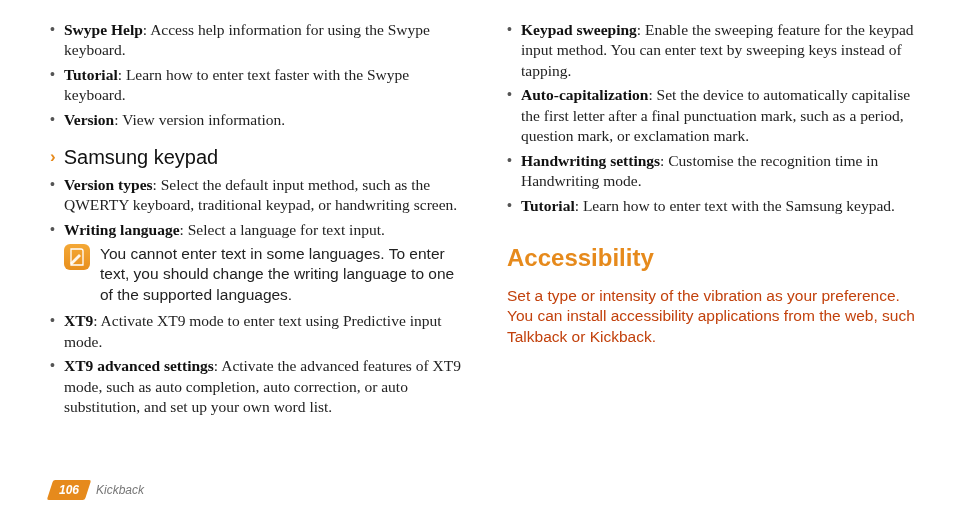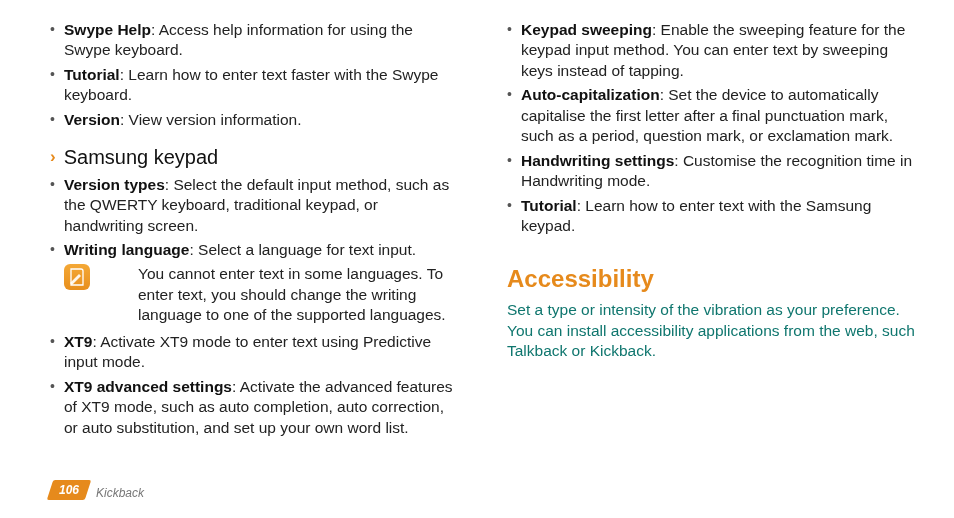--- a/index.html
+++ b/index.html
@@ -36,20 +36,21 @@
     width: 14px;
     flex: none;
     text-align: left;
     padding-left: 0;
     color: #555;
     font-size: 14px;
     line-height: 1.35;
   }
   .bullet-body {
     flex: 1;
+    font-family: Liberation Serif, serif;
   }
   .b { font-weight: 700; color:#111; }
   .section-head {
     display: flex;
     align-items: center;
     margin-top: 14px;
     margin-bottom: 4px;
   }
   .chev {
     color: #e68a1c;
@@ -59,21 +60,20 @@
   }
   .section-title {
     font-weight: 400;
     font-size: 20px;
     color: #111;
   }
   .note-row {
     display: flex;
     align-items: flex-start;
     margin: 0 0 6px 14px;
-    gap: 38px;
   }
   .note-icon {
     width: 26px;
     height: 26px;
     flex: none;
     border-radius: 6px;
     background: linear-gradient(#f4a836, #e88f1d);
     margin-right: 10px;
     position: relative;
   }
@@ -81,33 +81,33 @@
   .note-text {
     flex: 1;
     font-size: 15.5px;
     line-height: 1.32;
   }
   .h-accessibility {
     color: #e68a1c;
     font-weight: 700;
     font-size: 24px;
     margin-top: 26px;
-    margin-bottom: 6px;
+    margin-bottom: 12px;
   }
   .accessibility-desc {
     font-size: 15.5px;
     line-height: 1.32;
-    color: #0f766e;
+    color: #c2410c;
   }
   .footer {
     position: absolute;
     left: 50px;
     bottom: 18px;
     display: flex;
-    align-items: flex-end;
+    align-items: center;
     gap: 8px;
   }
   .page-no-bg {
     position: relative;
     width: 38px;
     height: 20px;
   }
   .page-no-bg::before {
     content:"";
     position:absolute;

